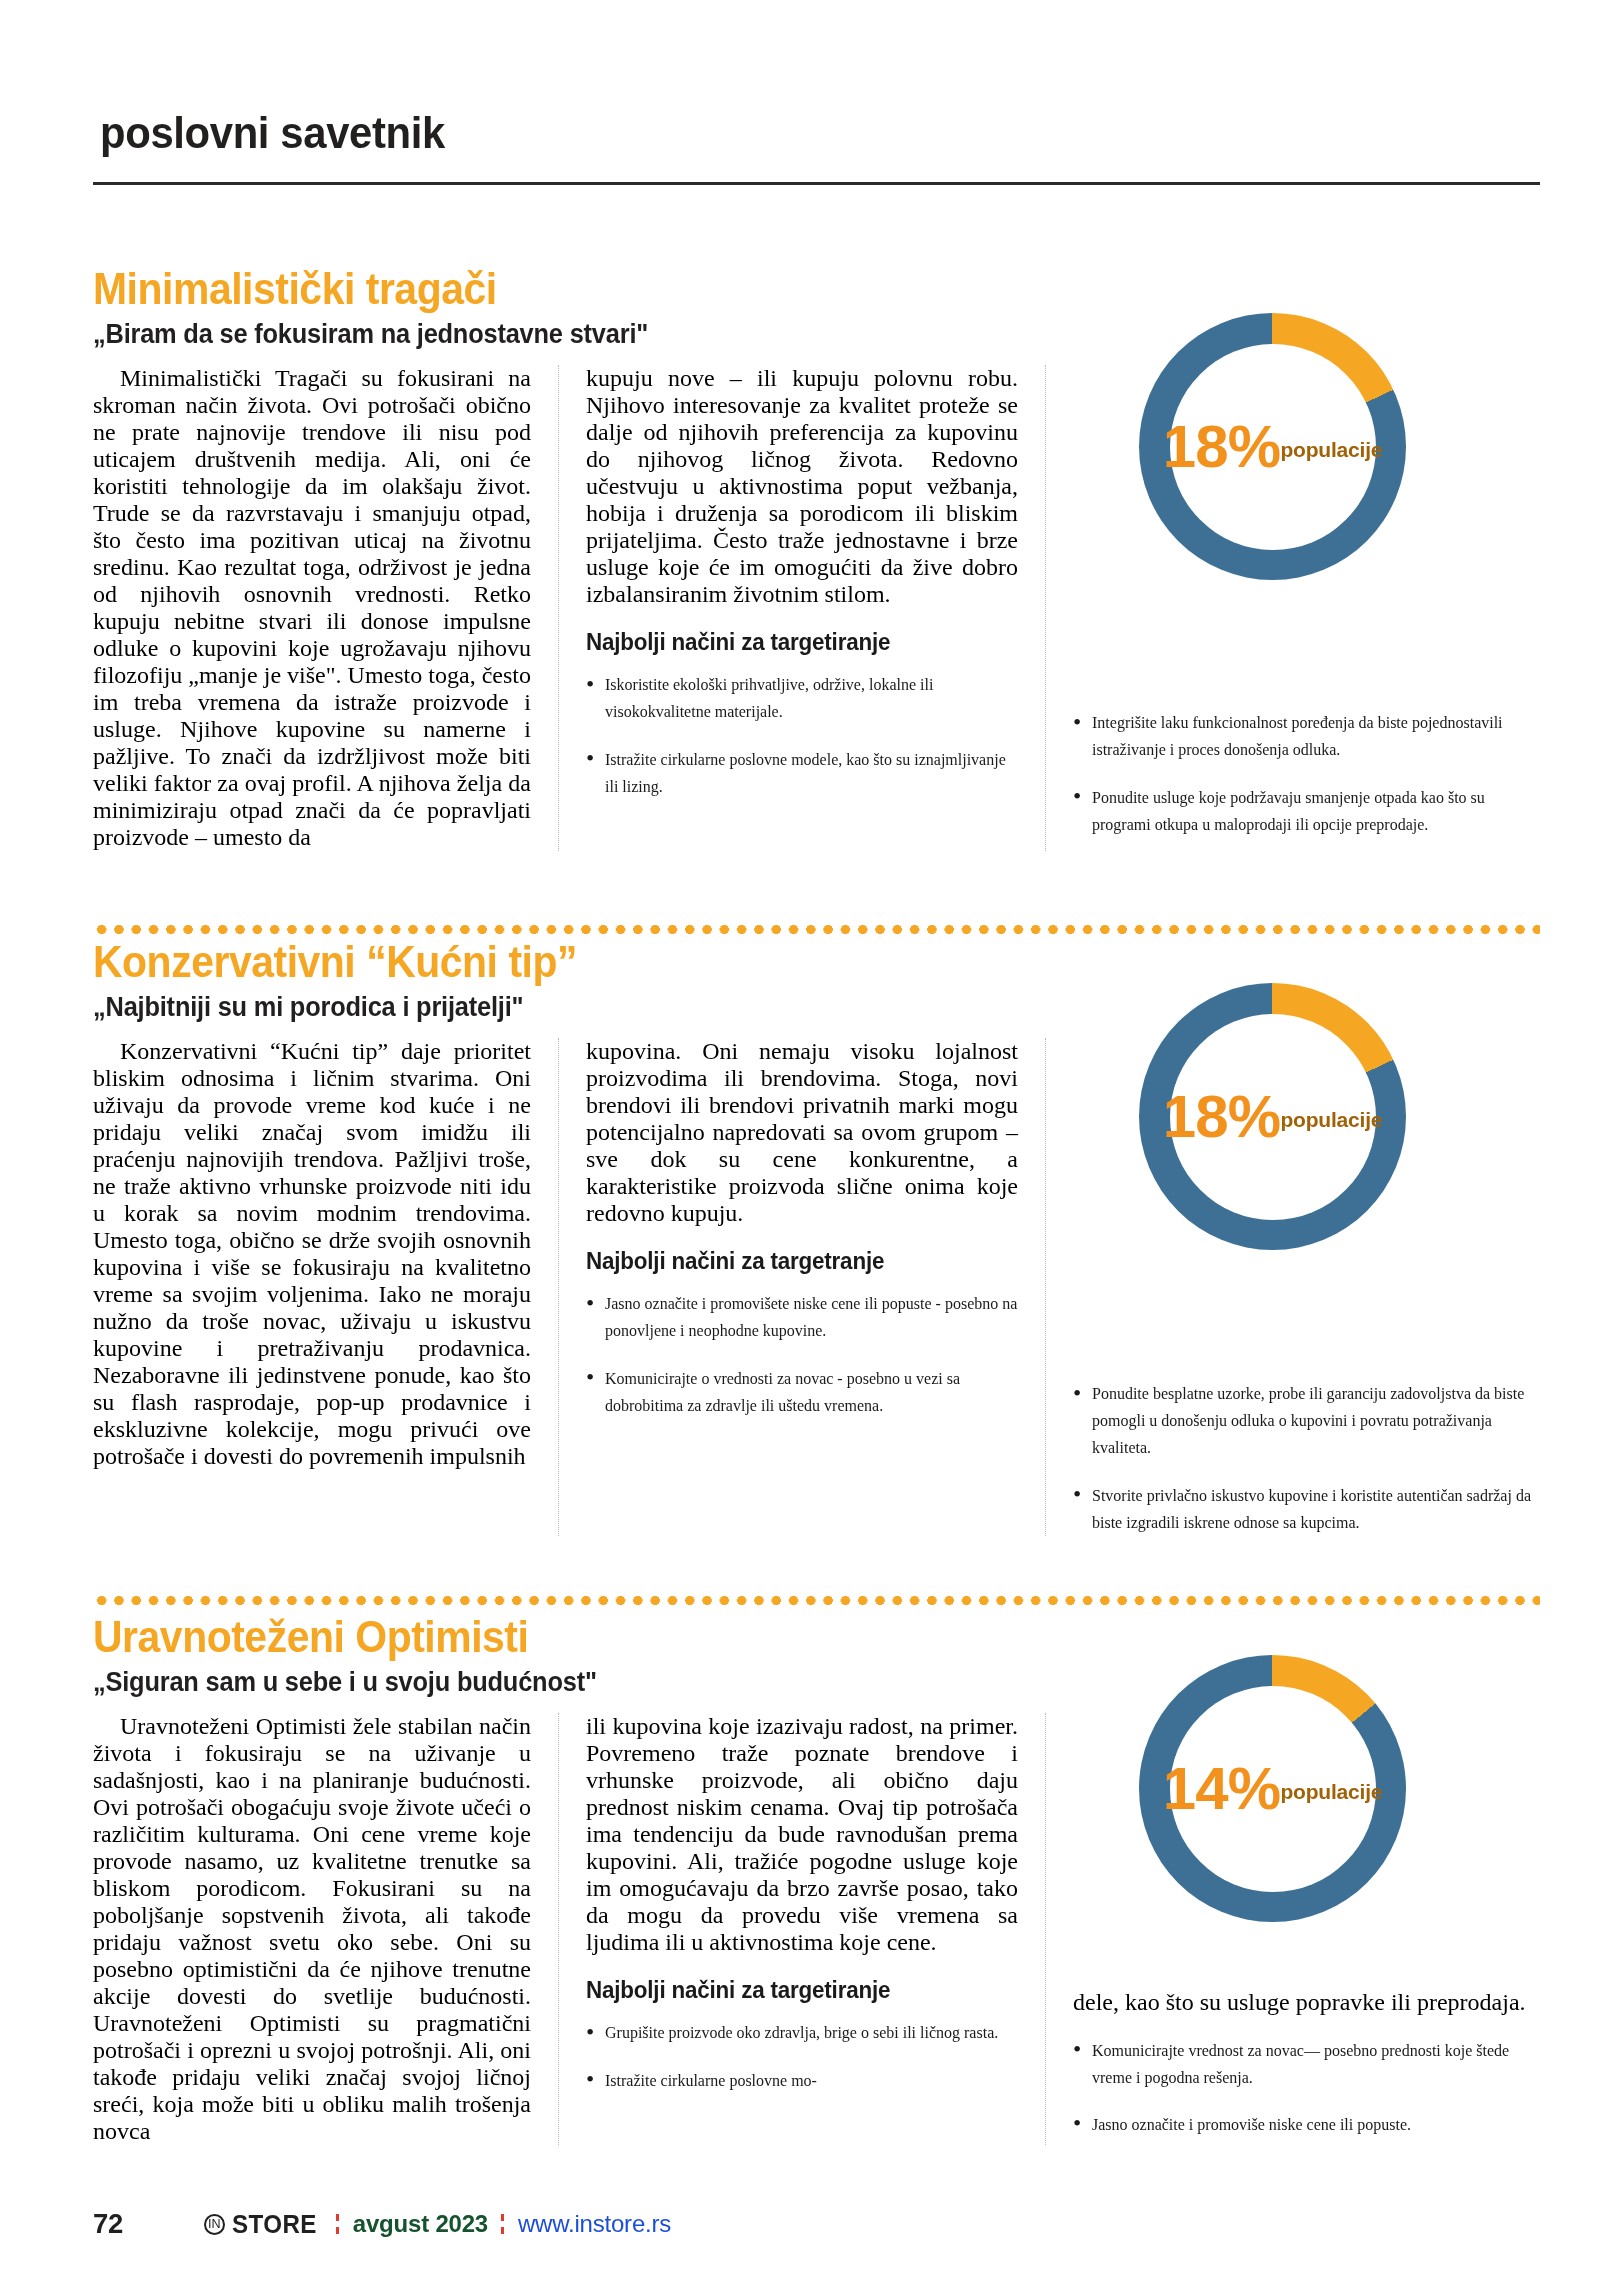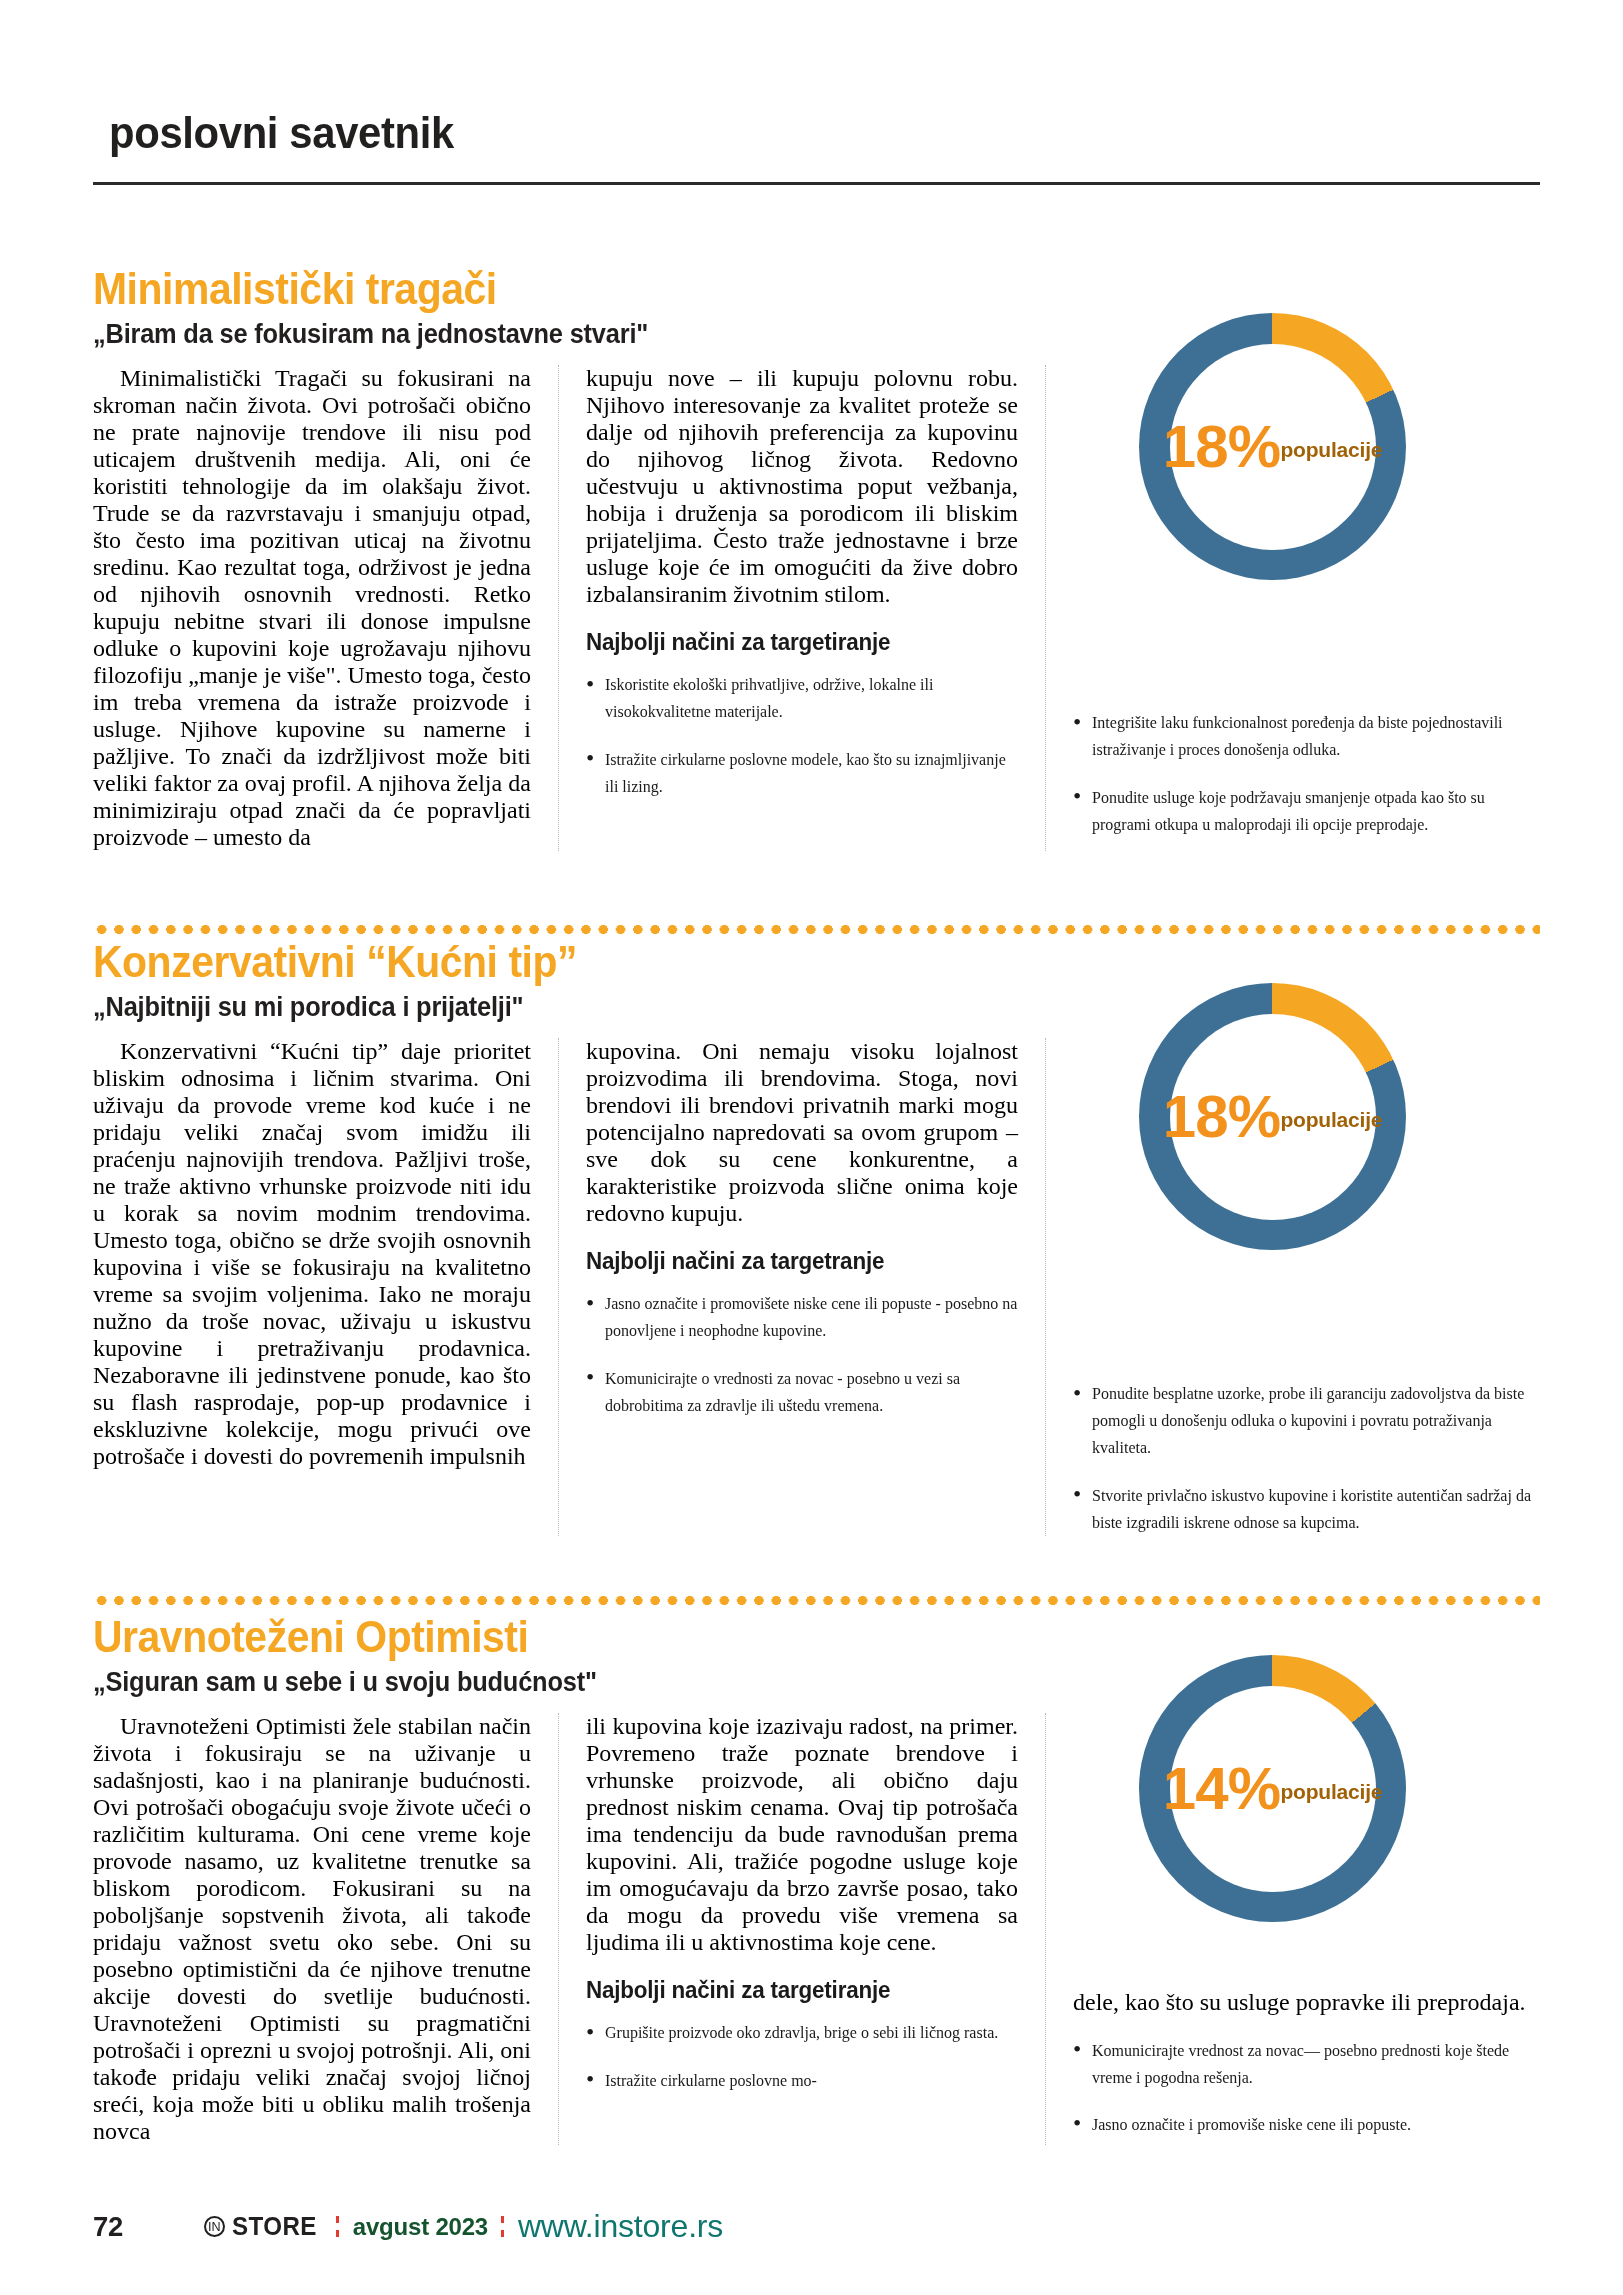--- a/index.html
+++ b/index.html
@@ -13,21 +13,21 @@
     height: 2295px;
     background: #ffffff;
     font-family: "Liberation Serif", serif;
     overflow: hidden;
     box-sizing: border-box;
   }
 
   
   .masthead {
     position: absolute;
-    left: 109px;
+    left: 100px;
     top: 110px;
     width: 1445px;
   }
   .masthead-title {
     font-family: "Liberation Sans", sans-serif;
     font-weight: bold;
     font-size: 45px;
     letter-spacing: -0.4px;
     color: #221f1f;
     line-height: 1.0;
@@ -245,22 +245,22 @@
     margin: 0 13.4px;
     background-image: linear-gradient(to bottom, #e23a2e 0 34%, transparent 34% 66%, #e23a2e 66% 100%);
   }
   .footer-date {
     font-weight: bold;
     font-size: 24px;
     color: #14532d;
     letter-spacing: -0.2px;
   }
   .footer-url {
-    font-size: 32px;
-    color: #0f766e;
+    font-size: 24px;
+    color: #1d4ed8;
     letter-spacing: -0.2px;
   }
 </style>
 </head>
 <body>
 
 <div class="page">
 
   <div class="masthead">
     <div class="masthead-title">poslovni savetnik</div>

